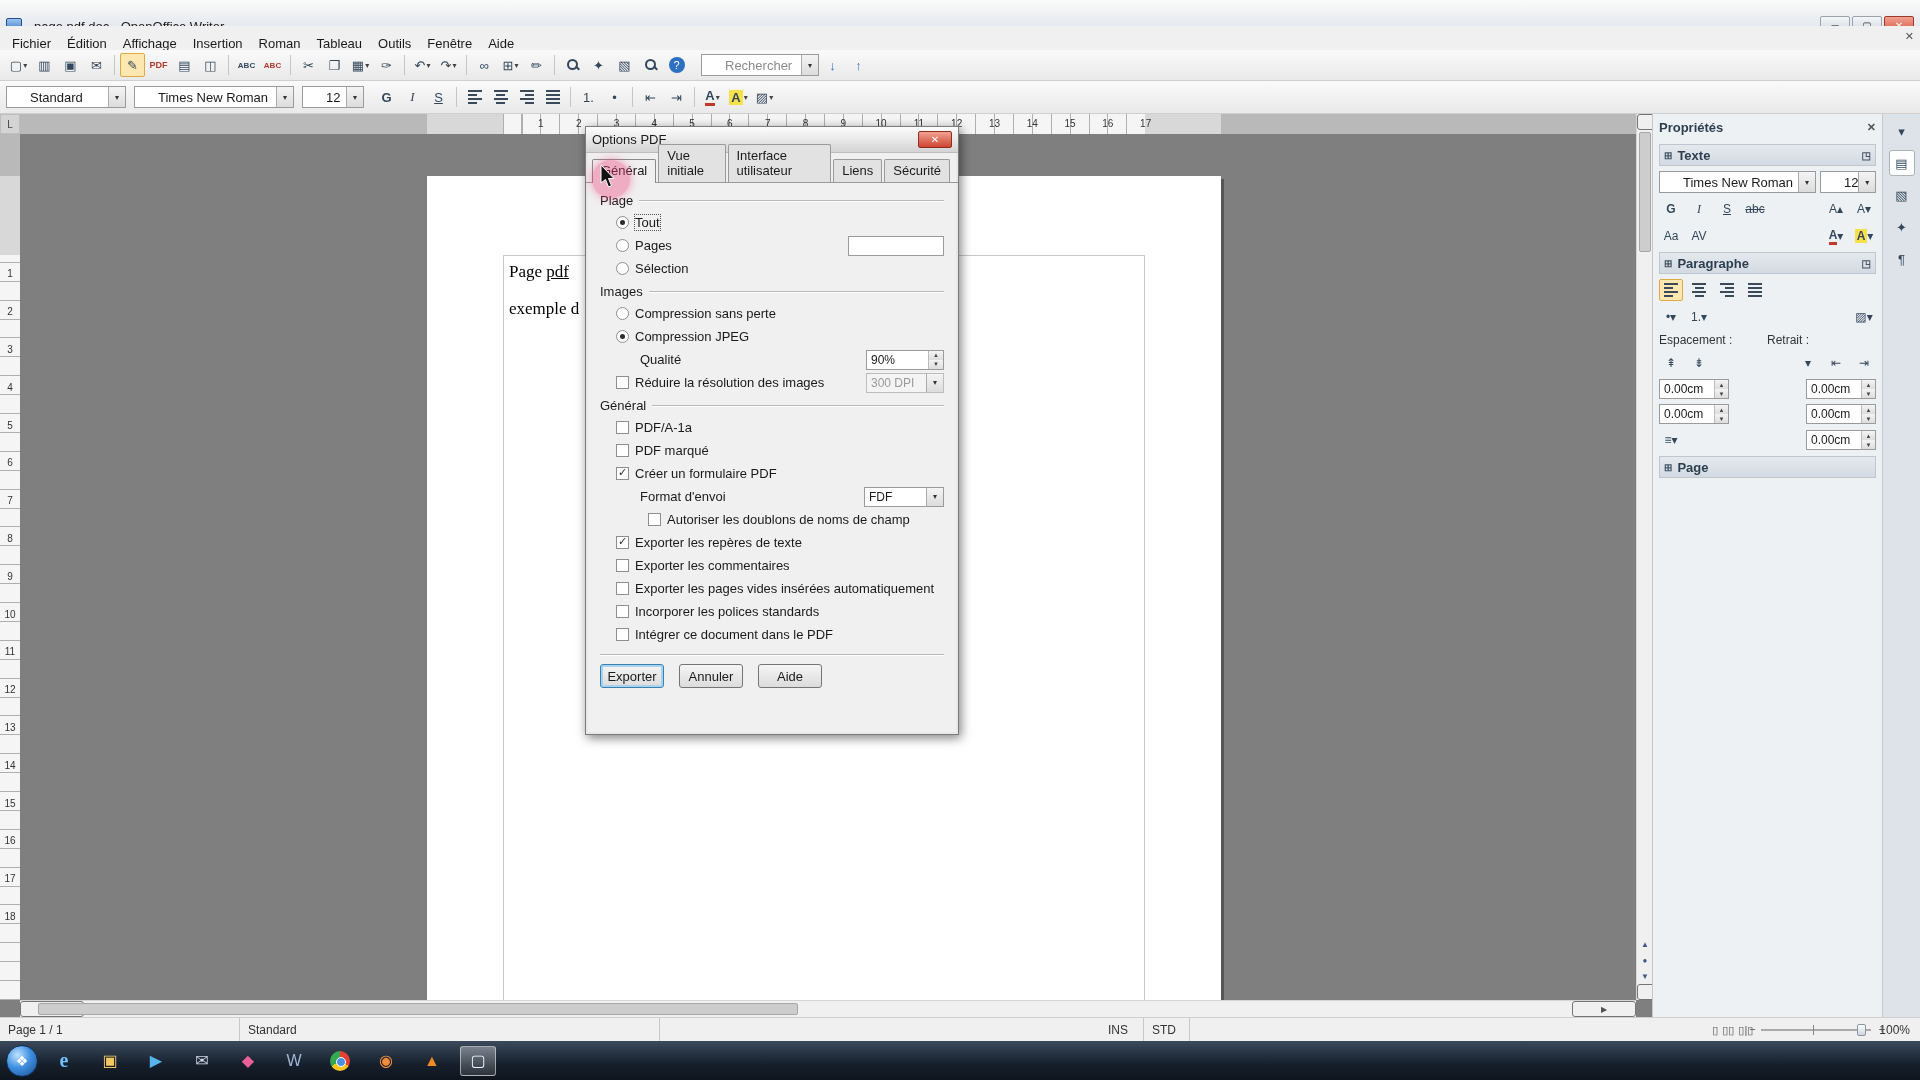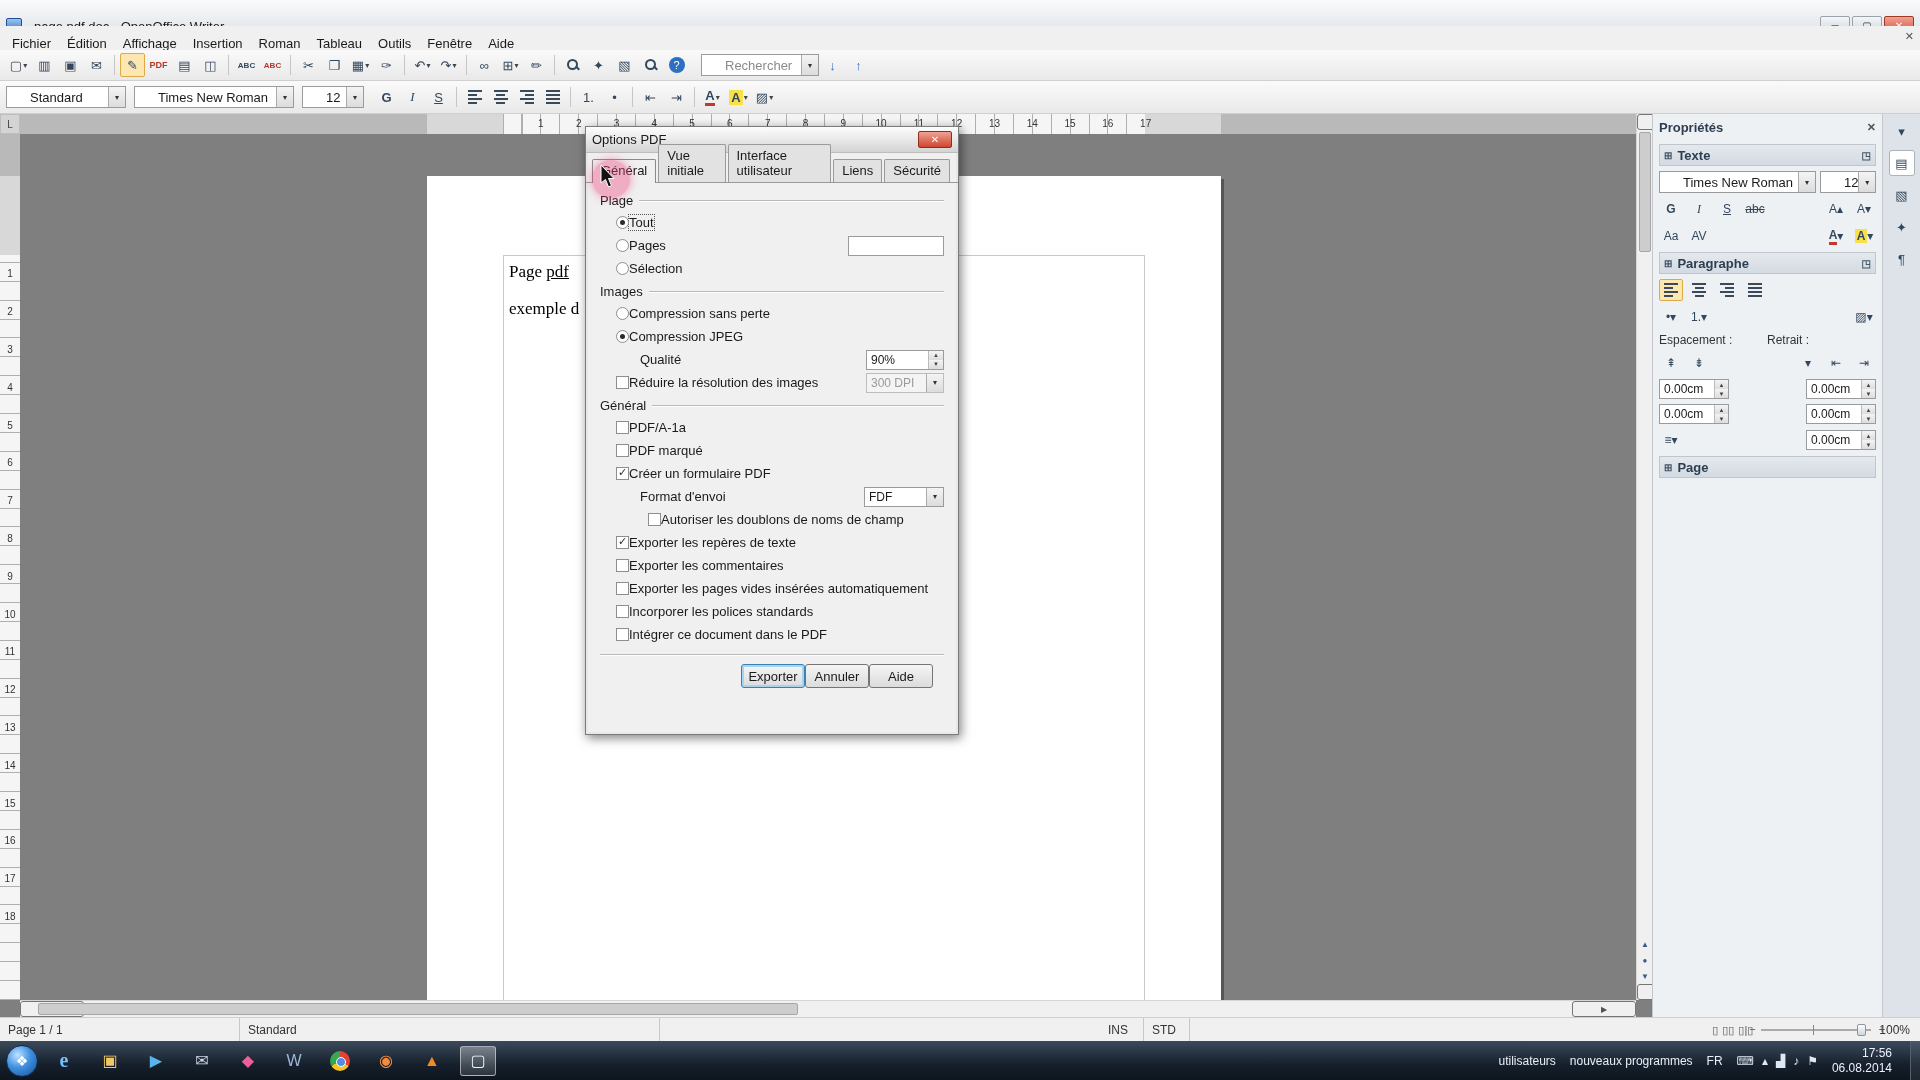--- a/index.html
+++ b/index.html
@@ -167,42 +167,42 @@
   .dlg-close{margin-left:auto;width:34px;height:17px;background:linear-gradient(#f0a193,#cf4631);
     border:1px solid #8e2f1d;border-radius:2px;color:#fff;font-size:10px;display:flex;align-items:center;justify-content:center;}
   .tabs{display:flex;align-items:flex-end;padding:6px 6px 0 6px;border-bottom:1px solid #9a9a9a;height:30px;}
   .tab{padding:3px 8px 4px 8px;font-size:13px;background:#e2e2e2;border:1px solid #9a9a9a;border-bottom:none;
     border-radius:2px 2px 0 0;margin-right:2px;}
   .tab.active{background:#f0f0f0;position:relative;margin-bottom:-1px;padding-bottom:5px;border-color:#8a8a8a;}
   .dlg-body{padding:6px 14px 0 14px;}
   .ghead{display:flex;align-items:center;gap:6px;height:21px;margin-top:1px;}
   .ghead .gl{font-size:13px;color:#1a1a1a;}
   .ghead .line{flex:1;height:1px;background:#b9b9b9;box-shadow:0 1px 0 #fff;}
-  .opt{display:flex;align-items:center;gap:0;height:23px;padding-left:16px;}
+  .opt{display:flex;align-items:center;gap:6px;height:23px;padding-left:16px;}
   .opt.ind1{padding-left:40px;}
   .opt.ind2{padding-left:48px;}
   .radio,.cb{width:13px;height:13px;background:#fff;border:1px solid #8e8e8e;position:relative;flex:none;}
   .radio{border-radius:50%;}
   .radio.on::after{content:"";position:absolute;left:3px;top:3px;width:5px;height:5px;border-radius:50%;background:#2b2b2b;}
   .cb.on::after{content:"✓";position:absolute;left:1px;top:-2px;font-size:11px;color:#2b2b2b;}
   .optlabel{font-size:13px;}
   .optlabel.focus{outline:1px dotted #555;}
   .spacer{flex:1;}
   .field{width:96px;height:20px;background:#fff;border:1px solid #9b9b9b;}
   .spinfield,.ddfield{width:78px;height:20px;background:#fff;border:1px solid #9b9b9b;display:flex;
     align-items:center;padding-left:4px;font-size:12px;}
   .spinfield .spin{margin-left:auto;width:15px;height:100%;display:flex;flex-direction:column;border-left:1px solid #bbb;}
   .spinfield .spin i{flex:1;font-style:normal;font-size:6px;display:flex;align-items:center;justify-content:center;
     color:#444;background:linear-gradient(#f4f4f4,#ddd);}
   .ddfield .arrow{margin-left:auto;width:17px;height:100%;background:linear-gradient(#f4f4f4,#dcdcdc);
     border-left:1px solid #ababab;display:flex;align-items:center;justify-content:center;font-size:8px;color:#333;}
   .ddfield.disabled{color:#9a9a9a;background:#f4f4f4;border-color:#bdbdbd;}
   .dd80{width:80px;}
   .dlg-sep{height:1px;background:#b9b9b9;box-shadow:0 1px 0 #fff;margin:8px 0 0 0;}
-  .dlg-buttons{display:flex;justify-content:flex-end;padding:9px 11px 0 0;}
+  .dlg-buttons{display:flex;gap:15px;padding:9px 11px 0 0;}
   .btn{min-width:64px;height:24px;border:1px solid #757575;border-radius:3px;font-size:13px;
     background:linear-gradient(#f5f5f5,#dcdcdc);display:flex;align-items:center;justify-content:center;}
   .btn.default{border-color:#3c7fb1;box-shadow:0 0 0 2px #a8d3ee inset;}
 
   
   .cursorwrap{position:absolute;left:598px;top:164px;z-index:60;}
   .hl{position:absolute;left:-6px;top:-4px;width:38px;height:38px;border-radius:50%;
     background:rgba(236,64,122,.38);box-shadow:0 0 10px rgba(236,64,122,.55);}
 </style>
 </head>
@@ -664,37 +664,20 @@
       <span class="ticon">
           <span class="ic-firefox">◉</span>
         </span>
       <span class="ticon">
           <span class="ic-vlc">▲</span>
         </span>
       <span class="ticon active">
           <span class="ic-writer">▢</span>
         </span>
     </span>
-    <span class="tb-right">
-      <span class="lbl">utilisateurs</span>
-      <span class="lbl">nouveaux programmes</span>
-      <span class="lbl">FR</span>
-      <span class="tray">
-        <span>⌨</span>
-        <span>▴</span>
-        <span>▟</span>
-        <span>♪</span>
-        <span>⚑</span>
-      </span>
-      <span class="clock">
-        <div>17:56</div>
-        <div>06.08.2014</div>
-      </span>
-      <span class="peek"></span>
-    </span>
   </div>
 
   <div class="dialog">
     <div class="dlg-title">
       <span class="t">Options PDF</span>
       <span class="dlg-close">✕</span>
     </div>
     <div class="tabs">
       <span class="tab active">Général</span>
       <span class="tab">Vue initiale</span>

